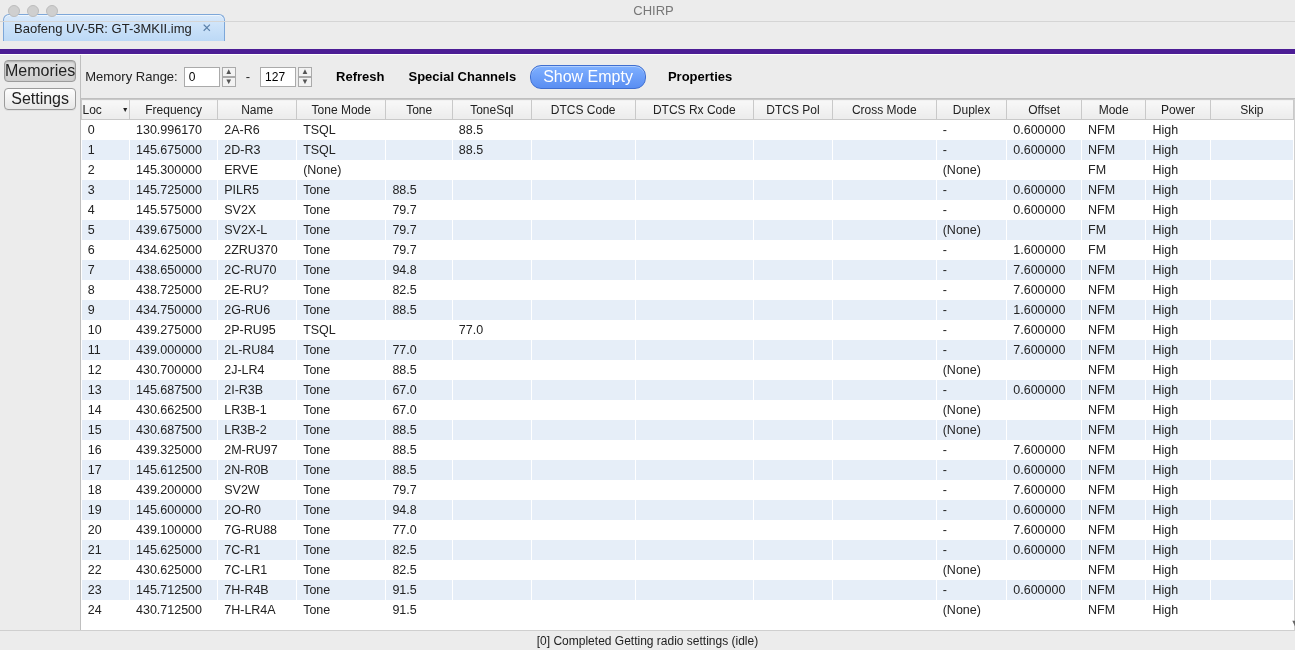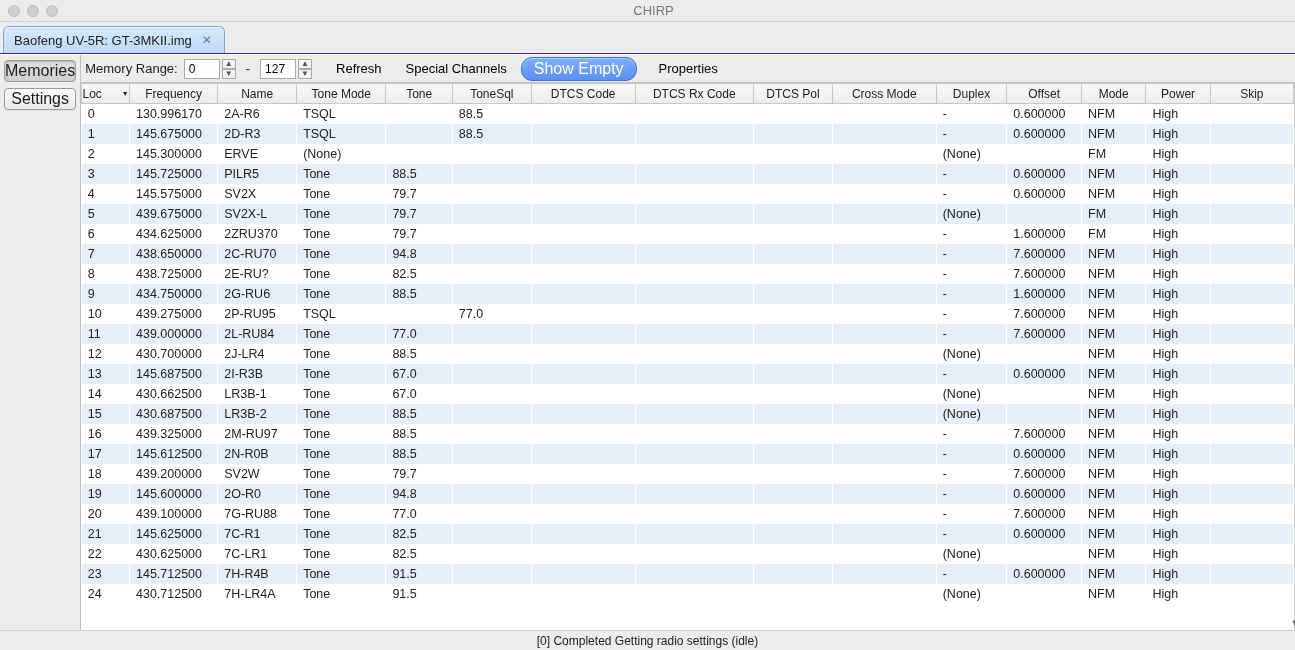--- a/index.html
+++ b/index.html
@@ -30,22 +30,22 @@
     background: #cfcfcf; border: 1px solid #bcbcbc;
   }
   .titlebar .title {
     position: absolute; left: 12px; right: 0;
     text-align: center; font-size: 13px; color: #777;
     pointer-events: none;
   }
   .tabrow {
     height: 32px;
     display: flex; align-items: flex-end;
-    padding: 0 0 0 3px;
-    border-bottom: 1px solid #4c1d95;
+    padding: 0 0 8px 3px;
+    border-bottom: 5px solid #4c1d95;
     background: #ececec;
   }
   .filetab {
     height: 27px;
     background: linear-gradient(#d8e9fb, #bcd9f6);
     border: 1px solid #7da7d9;
     border-bottom: none;
     border-radius: 6px 6px 0 0;
     display: flex; align-items: center;
     padding: 0 10px; gap: 8px;
@@ -82,21 +82,21 @@
     background: linear-gradient(#e2e2e2, #cfcfcf);
     box-shadow: inset 0 1px 2px rgba(0,0,0,.25);
   }
   .main {
     flex: 1 1 auto;
     display: flex; flex-direction: column;
     overflow: hidden;
     border-left: 1px solid #bfbfbf;
   }
   .toolbar {
-    height: 28px;
+    height: 44px;
     display: flex; align-items: center;
     padding: 4px 4px; gap: 4px;
     font-size: 13px;
     border-bottom: 1px solid #bfbfbf;
   }
   .toolbar .lbl { margin-right: 2px; }
   .spin {
     display: flex; align-items: center; gap: 2px;
   }
   .spin input {
@@ -109,21 +109,21 @@
     display: flex; flex-direction: column;
     width: 14px;
   }
   .spin .arrows span {
     height: 10px; line-height: 8px; font-size: 8px;
     border: 1px solid #aaa;
     background: #f3f3f3;
     text-align: center; color: #555;
   }
   .toolbar .link {
-    color: #000; padding: 0 10px;
+    color: #000; padding: 0 10px; font-weight: bold;
   }
   .pill {
     padding: 2px 12px;
     border-radius: 11px;
     background: linear-gradient(#7fb0ff, #5a8ef2);
     border: 1px solid #3f6fd1;
     color: #fff;
     font-size: 16px;
     box-shadow: inset 0 1px 0 rgba(255,255,255,.4);
   }

